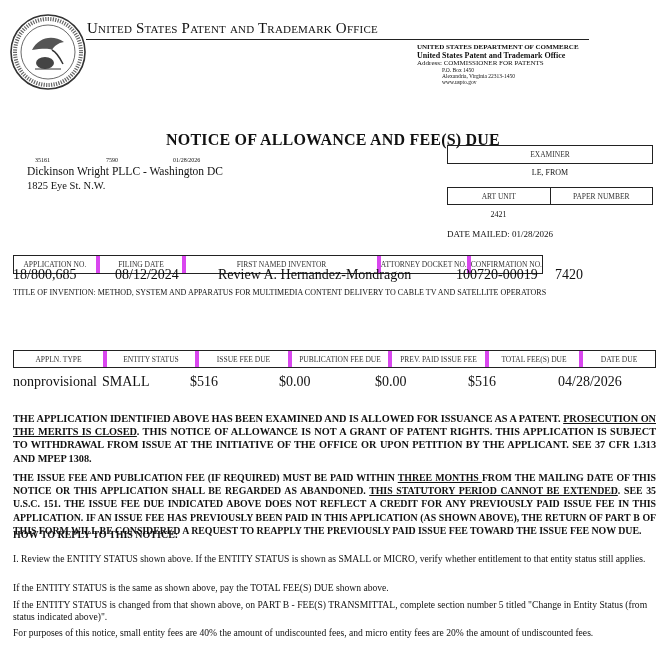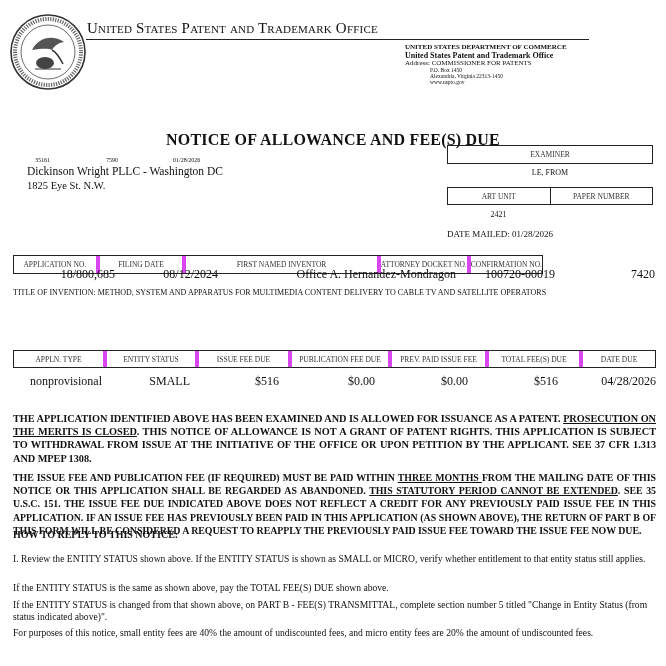--- a/index.html
+++ b/index.html
@@ -8,21 +8,21 @@
     font-family: "Liberation Serif", "DejaVu Serif", serif; color: #111;
   }
   .abs { position: absolute; }
   
   #seal { left: 8px; top: 12px; width: 80px; height: 80px; }
   #office-name {
     left: 87px; top: 20px; font-size: 15px; letter-spacing: 0.2px;
     font-variant: small-caps; white-space: nowrap;
   }
   #header-rule { left: 86px; top: 39px; width: 503px; height: 0; border-top: 1.5px solid #222; }
-  #dept-block { left: 405px; top: 44px; line-height: 1.08; }
+  #dept-block { left: 417px; top: 44px; line-height: 1.08; }
   #dept-block .l1 { font-size: 7px; font-weight: bold; }
   #dept-block .l2 { font-size: 8px; font-weight: bold; }
   #dept-block .l3 { font-size: 7px; }
   #dept-block .sub { font-size: 5.5px; padding-left: 25px; }
   #doc-title {
     left: 0; width: 666px; top: 115px; text-align: center;
     font-size: 16px; font-weight: bold; letter-spacing: 0.2px; margin-top: 16px;
   }
   
   #codes { left: 35px; top: 157px; font-size: 6px; }
@@ -39,21 +39,21 @@
   #artunit-box { left: 447px; top: 187px; width: 206px; height: 18px; display: flex; }
   #artunit-box .hdr-cell { flex: 1; }
   #artunit-box .hdr-cell + .hdr-cell { border-left: 1px solid #222; }
   #artunit-val { left: 447px; top: 210px; width: 103px; text-align: center; font-size: 8px; }
   #date-mailed { left: 447px; top: 229px; font-size: 9px; white-space: nowrap; }
   
   .grid { display: flex; border: 1px solid #222; box-sizing: border-box; }
   .grid .hdr-cell { height: 100%; }
   .grid .hdr-cell + .hdr-cell { border-left: 4px solid #d946ef; }
   .vals { display: flex; }
-  .vals div { text-align: right; font-size: 12px; white-space: nowrap; }
+  .vals div { text-align: left; font-size: 14px; white-space: nowrap; }
   #app-grid { left: 13px; top: 255px; width: 530px; height: 19px; font-family: Liberation Serif, serif; }
   #app-vals { left: 13px; top: 267px; width: 642px; }
   #title-inv { left: 13px; top: 288px; font-size: 8px; white-space: nowrap; }
   #fee-grid { left: 13px; top: 350px; width: 643px; height: 18px; }
   #fee-vals { left: 13px; top: 374px; width: 643px; }
   
   .bold-para {
     left: 13px; width: 643px; font-family: "Liberation Serif", serif; font-weight: bold;
     font-size: 10.3px; line-height: 13.2px; text-align: justify; letter-spacing: -0.05px; margin-top: 24px;
   }
@@ -116,21 +116,21 @@
 <div id="app-grid" class="abs grid">
   <div class="hdr-cell" style="width:102px">APPLICATION NO.</div>
   <div class="hdr-cell" style="width:103px">FILING DATE</div>
   <div class="hdr-cell" style="width:238px">FIRST NAMED INVENTOR</div>
   <div class="hdr-cell" style="width:99px">ATTORNEY DOCKET NO.</div>
   <div class="hdr-cell" style="flex:1">CONFIRMATION NO.</div>
 </div>
 <div id="app-vals" class="abs vals">
   <div style="width:102px">18/800,685</div>
   <div style="width:103px">08/12/2024</div>
-  <div style="width:238px">Office A. Hernandez-Mondragon</div>
+  <div style="width:238px">Review A. Hernandez-Mondragon</div>
   <div style="width:99px">100720-00019</div>
   <div style="flex:1">7420</div>
 </div>
 <div id="title-inv" class="abs">TITLE OF INVENTION: METHOD, SYSTEM AND APPARATUS FOR MULTIMEDIA CONTENT DELIVERY TO CABLE TV AND SATELLITE OPERATORS</div>
 
 <div id="fee-grid" class="abs grid">
   <div class="hdr-cell" style="width:89px">APPLN. TYPE</div>
   <div class="hdr-cell" style="width:88px">ENTITY STATUS</div>
   <div class="hdr-cell" style="width:89px">ISSUE FEE DUE</div>
   <div class="hdr-cell" style="width:96px">PUBLICATION FEE DUE</div>

